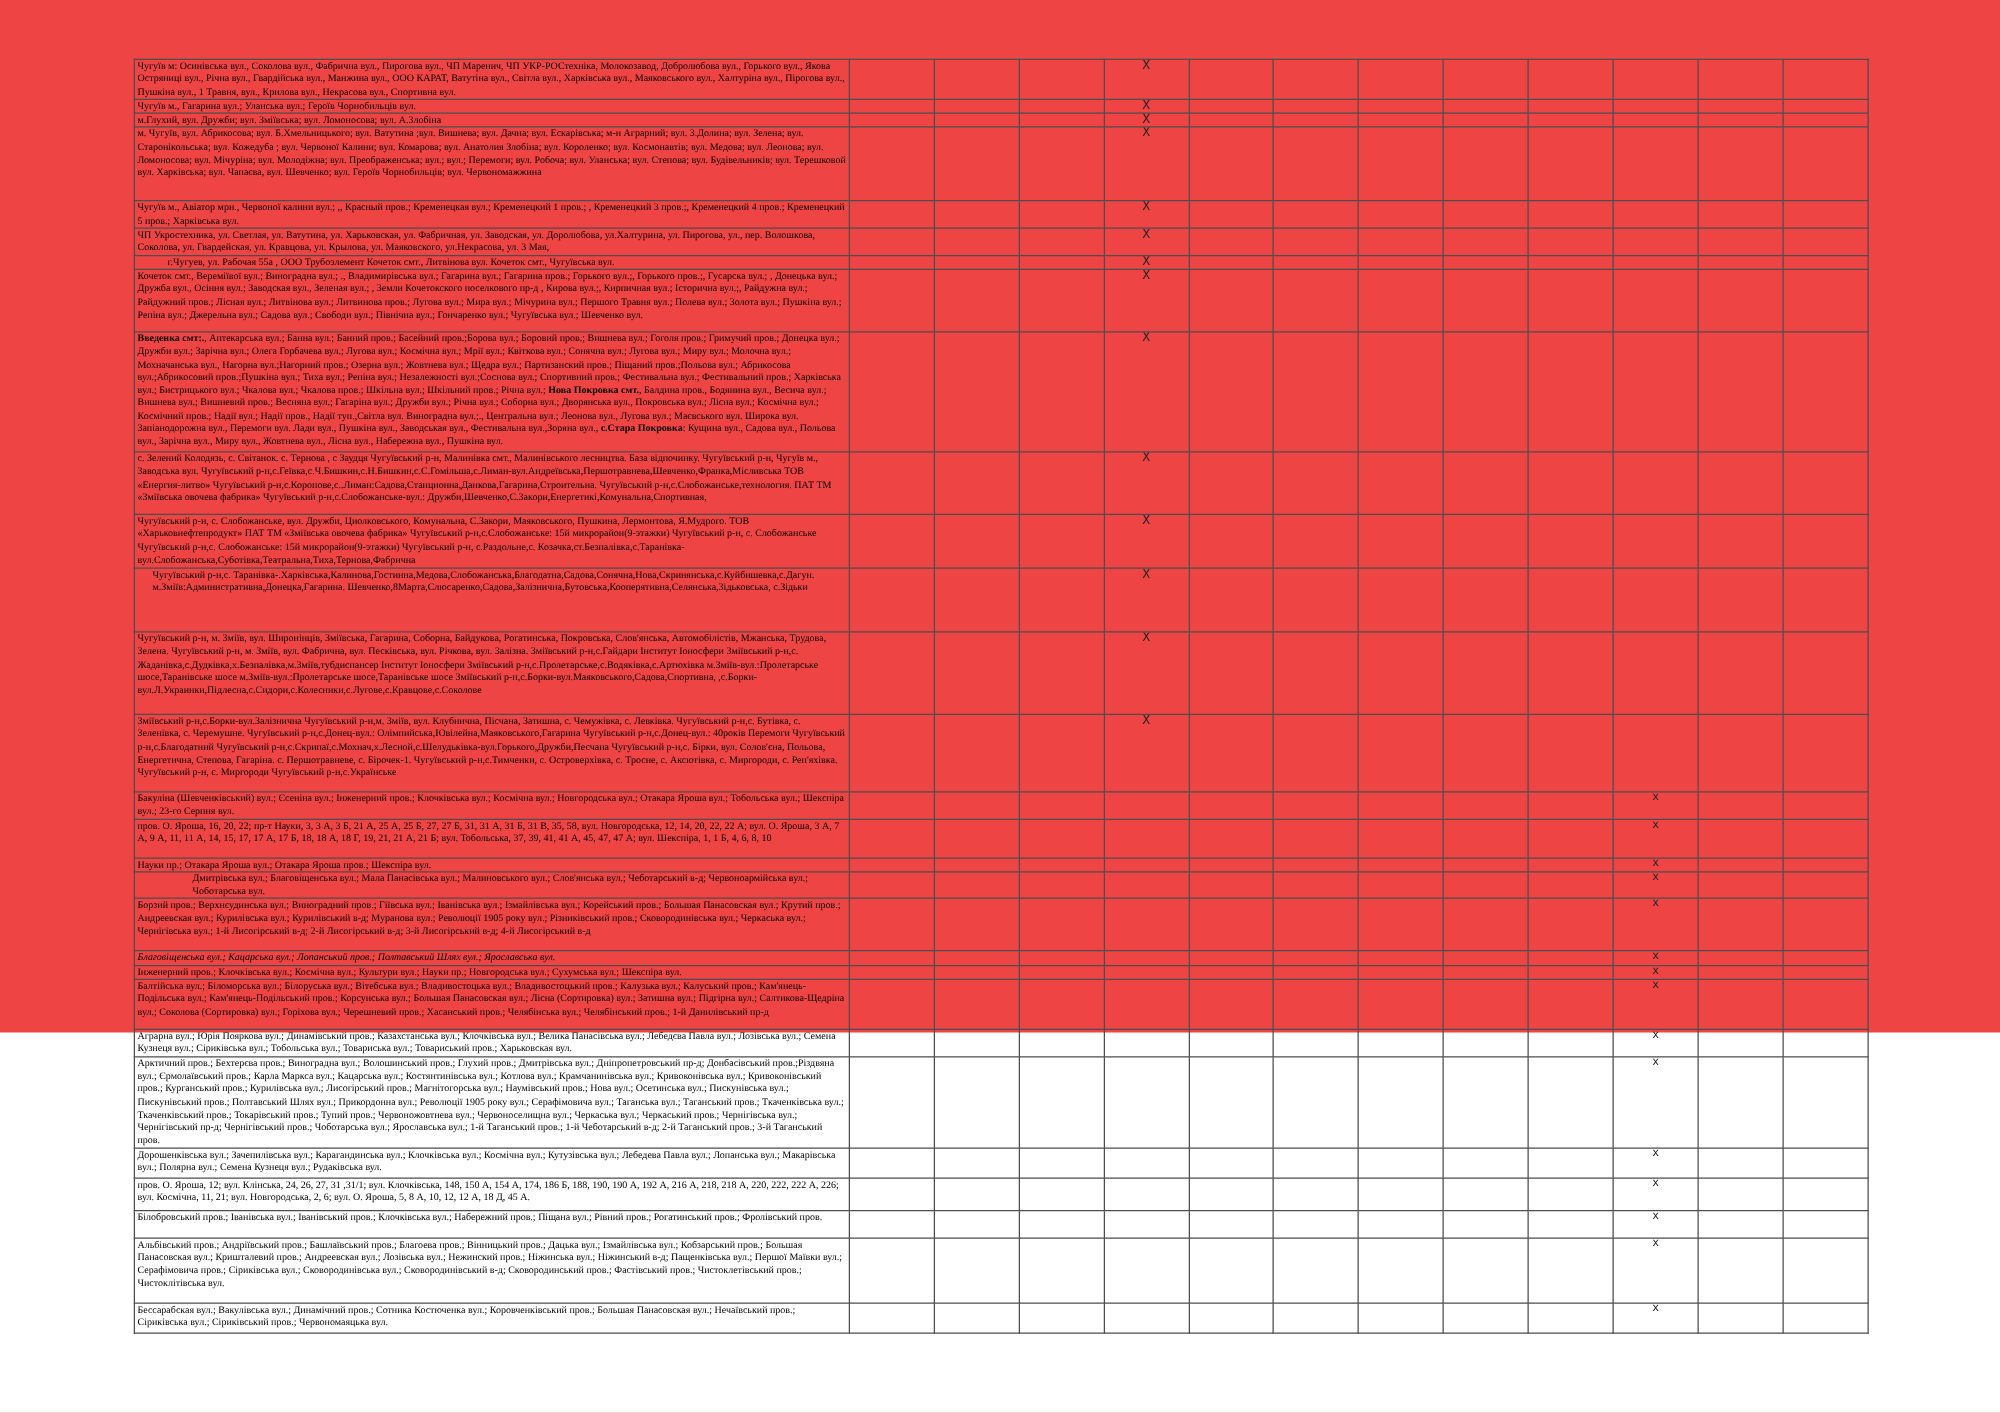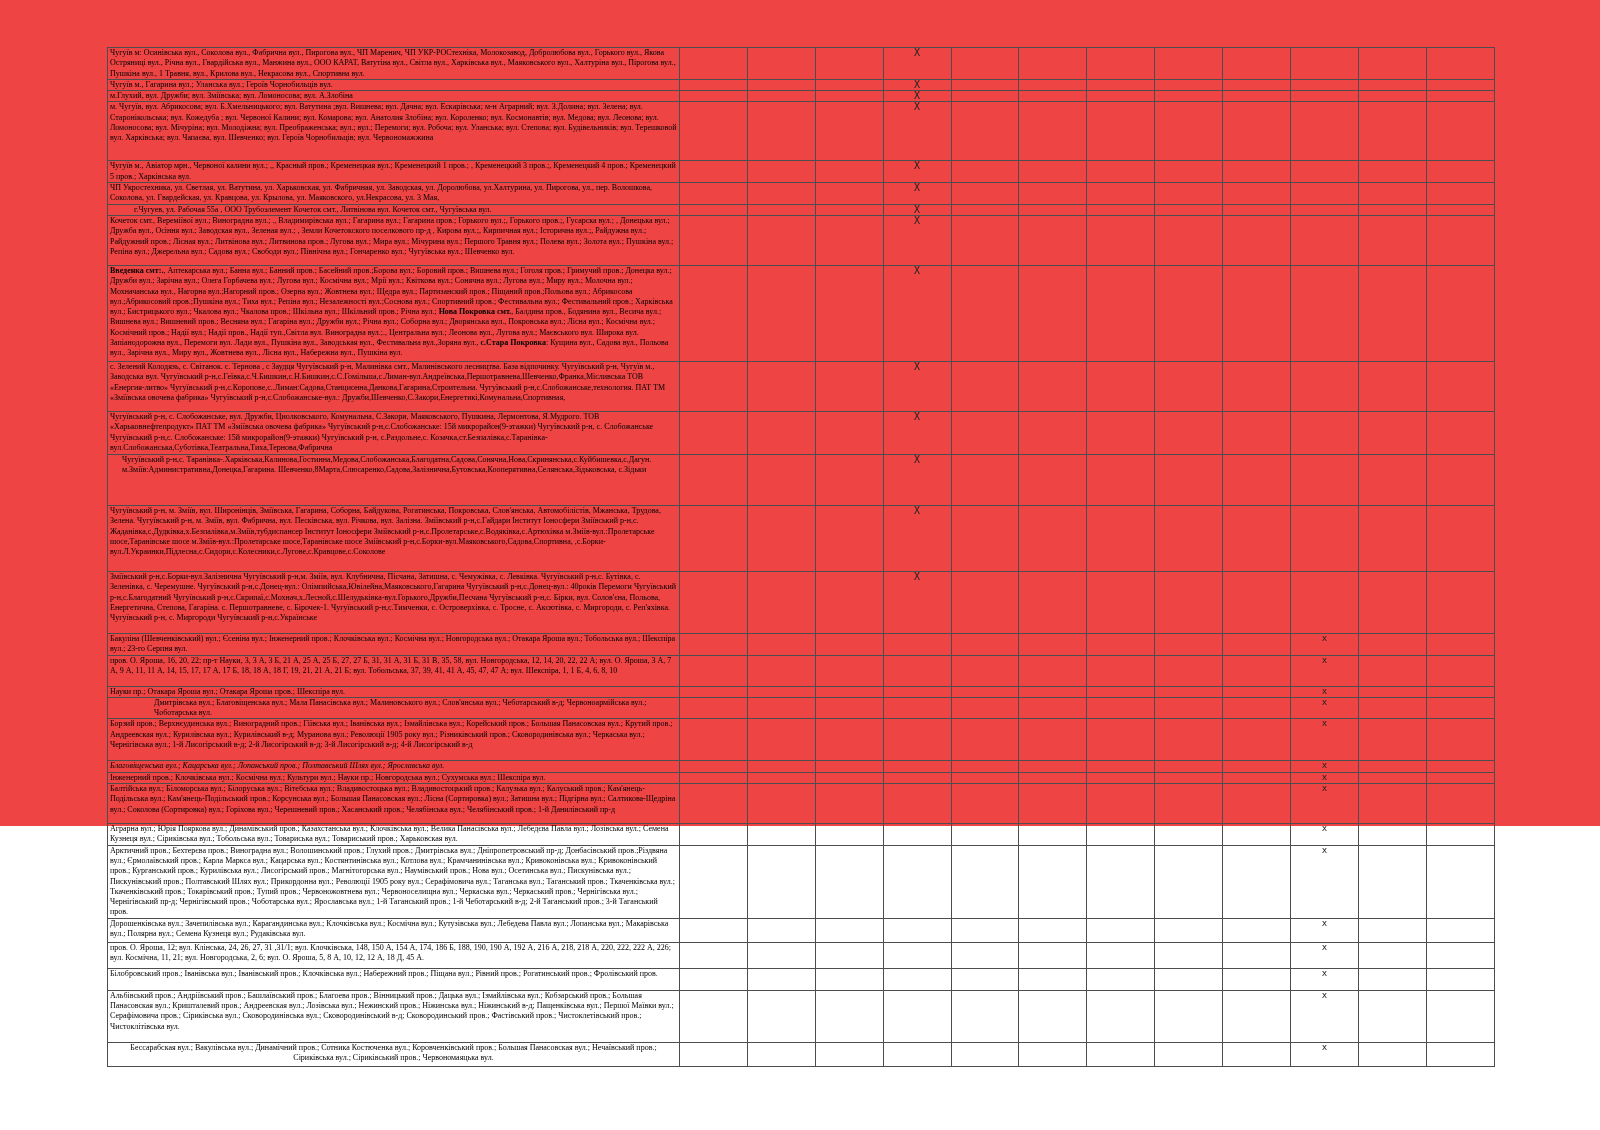--- a/index.html
+++ b/index.html
@@ -518,21 +518,21 @@
           <td class="cell"></td>
           <td class="cell"></td>
           <td class="cell"></td>
           <td class="cell"></td>
           <td class="cell mark ms">x</td>
           <td class="cell"></td>
           <td class="cell"></td>
         </tr>
         <tr>
           <td class="txt">
-            <div style="min-height: 23px; text-align: center;"><span>Бессарабская вул.; Вакулівська вул.; Динамічний пров.; Сотника Костюченка вул.; Коровченківський пров.; Большая Панасовская  вул.; Нечаївський пров.; Сіриківська вул.; Сіриківський пров.; Червономаяцька вул.</span></div>
+            <div style="min-height: 23px;"><span>Бессарабская вул.; Вакулівська вул.; Динамічний пров.; Сотника Костюченка вул.; Коровченківський пров.; Большая Панасовская  вул.; Нечаївський пров.; Сіриківська вул.; Сіриківський пров.; Червономаяцька вул.</span></div>
           </td>
           <td class="cell"></td>
           <td class="cell"></td>
           <td class="cell"></td>
           <td class="cell"></td>
           <td class="cell"></td>
           <td class="cell"></td>
           <td class="cell"></td>
           <td class="cell"></td>
           <td class="cell"></td>

